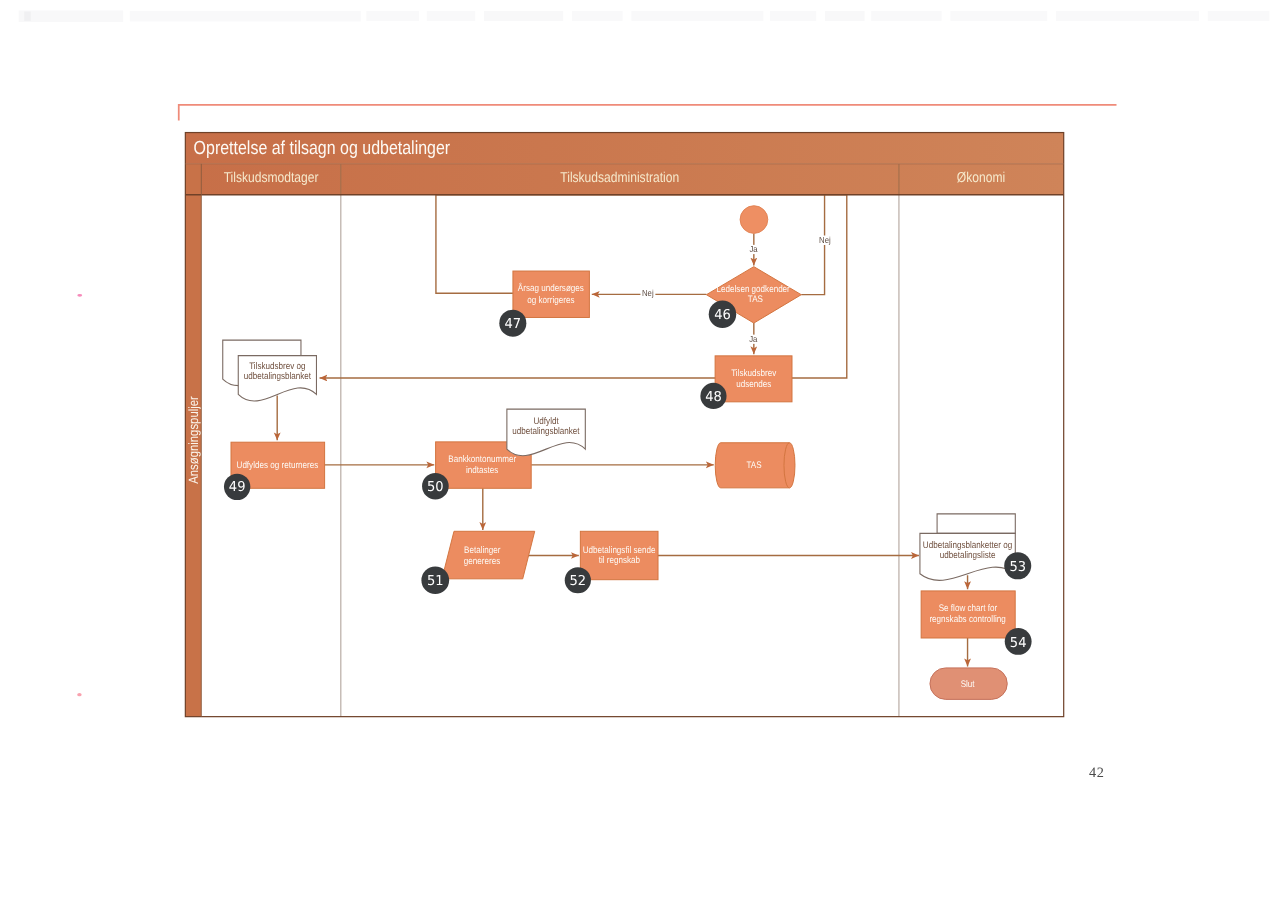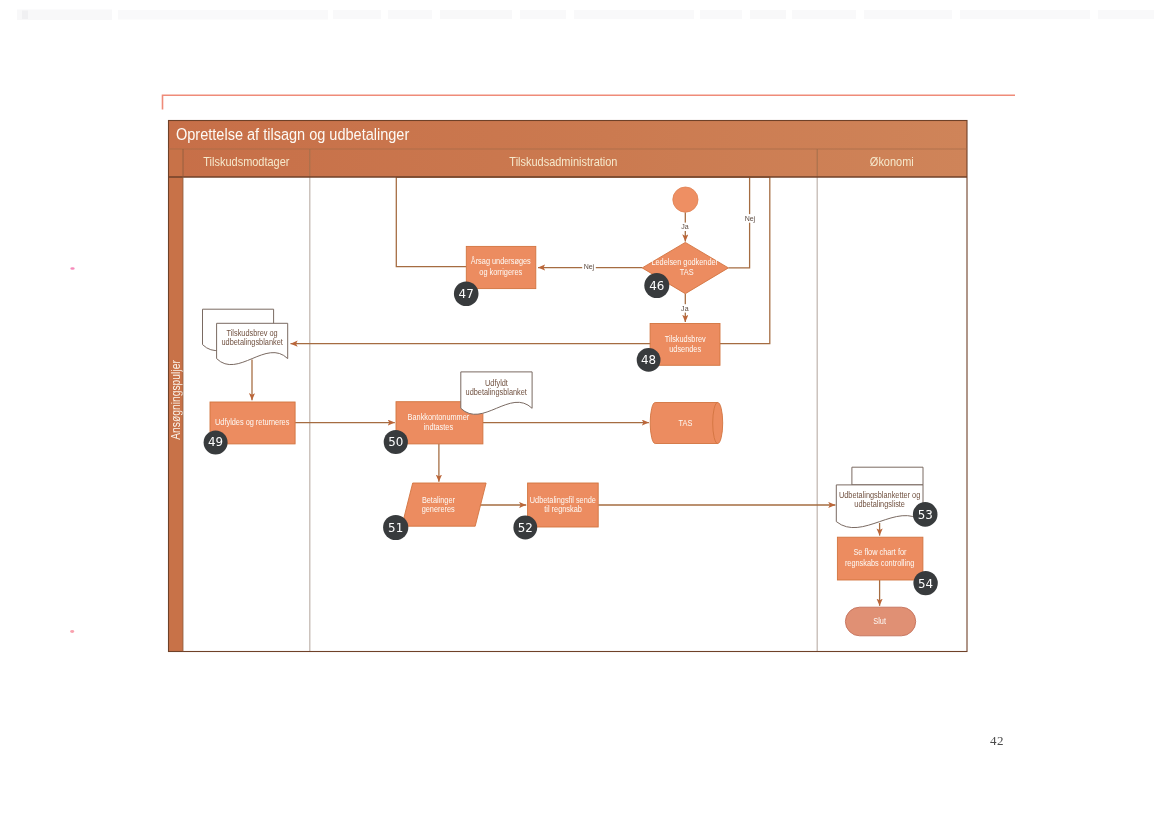--- a/index.html
+++ b/index.html
@@ -232,14 +232,14 @@
           <circle cx="925.6" cy="583.1" r="12.2" fill="#383b3d"></circle>
           <text class="t-badge" x="925.6" y="587.9" text-anchor="middle">54</text>
         </g>
     </g>
 
     <g>
       <ellipse cx="72.5" cy="268.5" rx="2.2" ry="1.3" fill="#ee2a82" opacity="0.55"></ellipse>
       <ellipse cx="72.2" cy="631.5" rx="2.0" ry="1.4" fill="#f3445e" opacity="0.5"></ellipse>
     </g>
   </svg>
-  <div class="pagenum" style="left:990px;top:733px;">42</div>
+  <div class="pagenum" style="left:990px;top:694px;">42</div>
 </div>
 
 </body></html>

